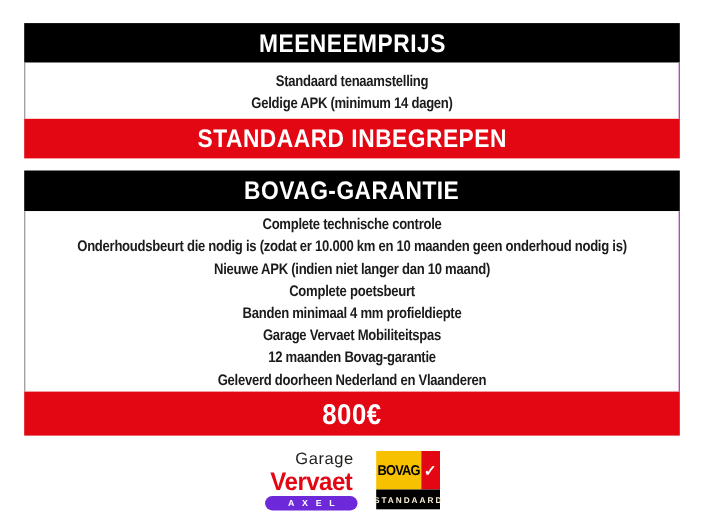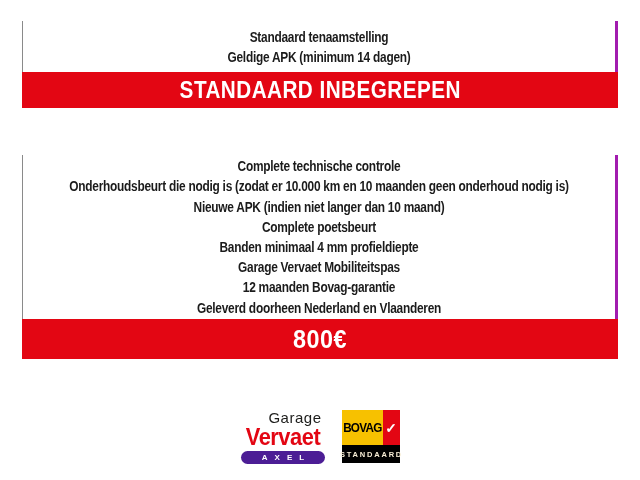--- a/index.html
+++ b/index.html
@@ -27,21 +27,21 @@
     transform: scaleX(0.9); transform-origin: 50% 50%;
   }
   .hdr-1 { height: 36px; }
   .ftr-1 { height: 36px; }
   .hdr-2 { height: 37px; }
   .ftr-2 { height: 40px; }
   .ftr-2 .bar-text { font-size: 26px; }
 
   .card-body {
     background: #ffffff;
-    border-left: 1px solid #8a8a8a; border-right: 3px solid #a21caf;
+    border-left: 1px solid #8a8a8a; border-right: 1px solid #a21caf;
     box-sizing: border-box;
     display: flex; flex-direction: column; justify-content: center;
     overflow: hidden;
   }
   .body-1 { height: 51px; }
   .body-2 { height: 164px; }
   .body-line {
     color: #1b1b1b; font-weight: bold; font-size: 14px;
     letter-spacing: -0.3px; line-height: 20px;
     text-align: center; white-space: nowrap;
@@ -60,21 +60,21 @@
     color: #1d1d1b; font-size: 15px; line-height: 16px;
     text-align: right; padding-right: 3px; letter-spacing: 0.5px;
   }
   .vervaet-name {
     color: #e30613; font-weight: bold; font-size: 23px; line-height: 23px;
     text-align: center; letter-spacing: -0.5px;
     transform: scaleX(0.95); transform-origin: 50% 50%;
     white-space: nowrap;
   }
   .axel-badge {
-    margin-top: 2px; height: 13px; border-radius: 7px; background: #4c1d95;
+    margin-top: 2px; height: 13px; border-radius: 7px; background: #6d28d9;
     color: #ffffff; font-weight: bold; font-size: 8px;
     letter-spacing: 7px; padding-left: 8px;
     display: flex; align-items: center; justify-content: center;
     white-space: nowrap;
   }
 
   
   .bovag-logo { width: 58px; height: 53px; display: flex; flex-direction: column; }
   .bovag-top { display: flex; height: 39px; }
   .bovag-yellow {
@@ -95,30 +95,36 @@
     font-weight: bold; font-size: 7.5px; letter-spacing: 1.8px;
     padding-left: 2px; white-space: nowrap;
   }
 </style>
 </head>
 <body>
 
 <div class="sheet">
 
   <div class="card card-1">
+    <div class="bar bar-black hdr-1">
+      <span class="bar-text">MEENEEMPRIJS</span>
+    </div>
     <div class="card-body body-1">
       <div class="body-line">Standaard tenaamstelling</div>
       <div class="body-line">Geldige APK (minimum 14 dagen)</div>
     </div>
     <div class="bar bar-red ftr-1">
       <span class="bar-text">STANDAARD INBEGREPEN</span>
     </div>
   </div>
 
   <div class="card card-2">
+    <div class="bar bar-black hdr-2">
+      <span class="bar-text">BOVAG-GARANTIE</span>
+    </div>
     <div class="card-body body-2">
       <div class="body-line">Complete technische controle</div>
       <div class="body-line">Onderhoudsbeurt die nodig is (zodat er 10.000 km en 10 maanden geen onderhoud nodig is)</div>
       <div class="body-line">Nieuwe APK (indien niet langer dan 10 maand)</div>
       <div class="body-line">Complete poetsbeurt</div>
       <div class="body-line">Banden minimaal 4 mm profieldiepte</div>
       <div class="body-line">Garage Vervaet Mobiliteitspas</div>
       <div class="body-line">12 maanden Bovag-garantie</div>
       <div class="body-line">Geleverd doorheen Nederland en Vlaanderen</div>
     </div>

